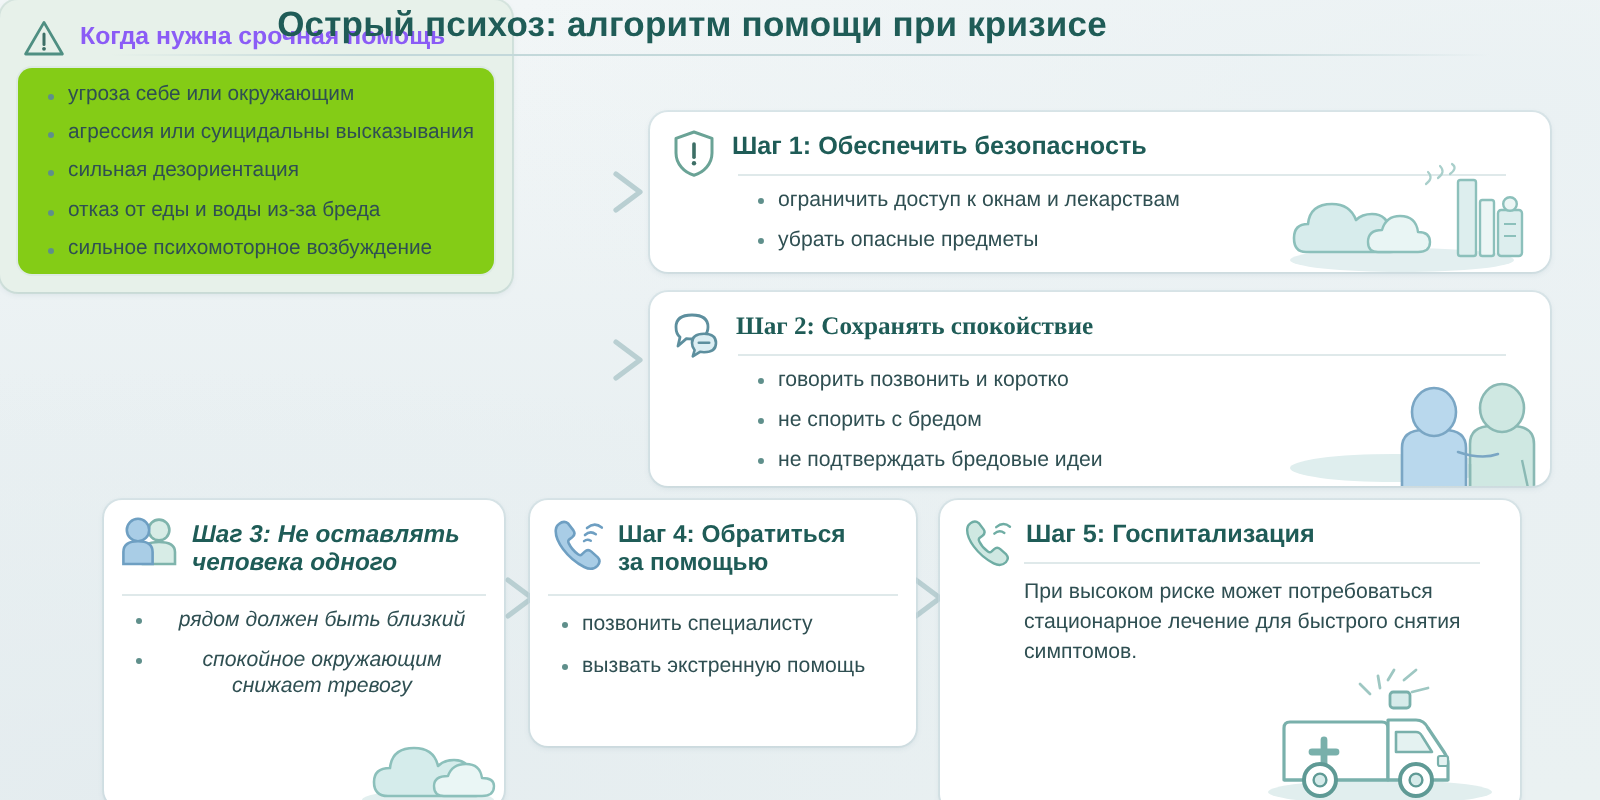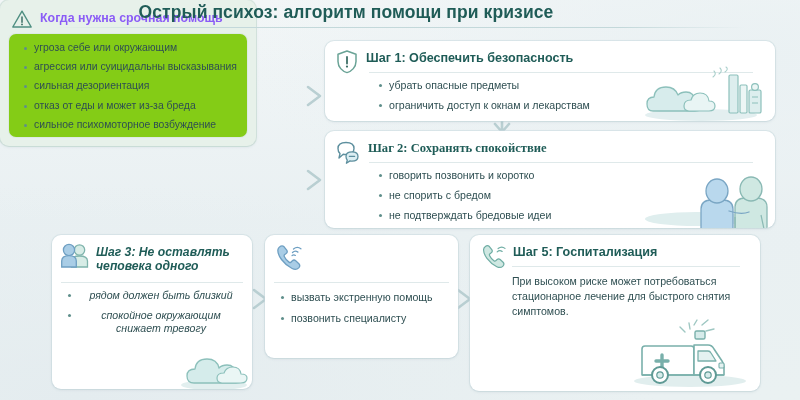--- a/index.html
+++ b/index.html
@@ -31,20 +31,21 @@
     position:absolute;left:55px;top:27px;width:690px;height:1px;
     background:linear-gradient(90deg,rgba(160,195,197,0) 0%,#c3d8da 18%,#c3d8da 82%,rgba(160,195,197,0) 100%);
   }
 
   
   .card{
     position:absolute;
     background:#ffffff;
     border-radius:9px;
     box-shadow:0 1px 3px rgba(70,110,120,.13), 0 0 0 1px rgba(205,222,226,.55);
+    margin-top:15px;
   }
   .card-head{
     display:flex;align-items:flex-start;gap:7px;
   }
   .head-text{
     font-size:12.6px;font-weight:bold;color:#1f5c57;line-height:1.18;
     padding-top:2px;
   }
   .rule{
     height:1px;background:#dfe9ea;
@@ -160,39 +161,39 @@
         <line x1="11" y1="8" x2="11" y2="13.2" stroke="#3d6f66" stroke-width="1.5" stroke-linecap="round"></line>
         <circle cx="11" cy="15.4" r="0.95" fill="#3d6f66"></circle>
       </svg>
       <span class="head-text">Когда нужна срочная помощь</span>
     </div>
     <div id="warn-inner">
       <ul class="bul">
         <li>угроза себе или окружающим</li>
         <li>агрессия или суицидальны высказывания</li>
         <li>сильная дезориентация</li>
-        <li>отказ от еды и может из-за бреда</li>
+        <li>отказ от еды и воды из-за бреда</li>
         <li>сильное психомоторное возбуждение</li>
       </ul>
     </div>
   </div>
 
   <div class="card" id="step1">
     <div class="card-head">
       <svg width="24" height="26" viewBox="0 0 24 26">
         <path d="M12 2 L21 5.2 V12.5 C21 18 16.8 22.3 12 23.6 C7.2 22.3 3 18 3 12.5 V5.2 Z" fill="#ffffff" stroke="#6aa396" stroke-width="1.5" stroke-linejoin="round"></path>
         <line x1="12" y1="8" x2="12" y2="14.6" stroke="#3d6f66" stroke-width="1.8" stroke-linecap="round"></line>
         <circle cx="12" cy="17.6" r="1.1" fill="#3d6f66"></circle>
       </svg>
       <span class="head-text">Шаг 1: Обеспечить безопасность</span>
     </div>
     <div class="rule"></div>
     <ul class="bul">
+      <li>ограничить доступ к окнам и лекарствам</li>
       <li>убрать опасные предметы</li>
-      <li>ограничить доступ к окнам и лекарствам</li>
     </ul>
 
     <svg class="illus" style="right:4px;bottom:-2px;" width="128" height="58" viewBox="0 0 128 58">
       <ellipse cx="58" cy="50" rx="56" ry="6" fill="#e3eff0"></ellipse>
       <rect x="86" y="10" width="9" height="38" rx="1.2" fill="#ddeeee" stroke="#8cc0bb" stroke-width="1.2"></rect>
       <rect x="97" y="20" width="7" height="28" rx="1.2" fill="#ecf6f5" stroke="#8cc0bb" stroke-width="1.2"></rect>
       <rect x="106" y="25" width="12" height="23" rx="1.6" fill="#ddeeee" stroke="#8cc0bb" stroke-width="1.2"></rect>
       <circle cx="112" cy="22" r="3.4" fill="#ecf6f5" stroke="#8cc0bb" stroke-width="1.2"></circle>
       <line x1="109" y1="32" x2="115" y2="32" stroke="#8cc0bb" stroke-width="1"></line>
       <line x1="109" y1="38" x2="115" y2="38" stroke="#8cc0bb" stroke-width="1"></line>
@@ -262,25 +263,29 @@
   </div>
 
   <div class="card" id="step4">
     <div class="card-head">
       <svg width="28" height="28" viewBox="0 0 28 28">
         <path d="M5.5 4 q2.5 -2 4.6 -.2 l2.6 3.4 q1.3 1.9 -.6 3.4 l-1.6 1.2 q-.7 .7 -.1 1.9 q1.5 3.2 4.6 5.4 q1.1 .8 1.9 .1 l1.5 -1.4 q1.6 -1.5 3.3 0 l3.2 2.9 q1.8 2 -.2 4.2 q-2.6 2.6 -6.6 .6 q-6.3 -3.2 -10.6 -9 q-4 -5.4 -3.6 -9.6 q.2 -2 1.6 -2.9 Z" fill="#a9cde6" stroke="#6e9fc2" stroke-width="1.3" stroke-linejoin="round"></path>
         <path d="M18.5 9.5 q2.6 -2.4 5.4 -.4" fill="none" stroke="#6e9fc2" stroke-width="1.3" stroke-linecap="round"></path>
         <path d="M19.5 6 q3.8 -3.2 7.4 -.2" fill="none" stroke="#6e9fc2" stroke-width="1.3" stroke-linecap="round"></path>
         <path d="M18 12.6 q1.6 -1.4 3.4 -.2" fill="none" stroke="#6e9fc2" stroke-width="1.2" stroke-linecap="round"></path>
       </svg>
+      <span class="head-text">
+        <span>Шаг 4: Обратиться</span><br>
+        <span>за помощью</span>
+      </span>
     </div>
     <div class="rule"></div>
     <ul class="bul">
+      <li>позвонить специалисту</li>
       <li>вызвать экстренную помощь</li>
-      <li>позвонить специалисту</li>
     </ul>
   </div>
 
   <div class="card" id="step5">
     <div class="card-head">
       <svg width="26" height="26" viewBox="0 0 28 28">
         <path d="M5.5 4 q2.5 -2 4.6 -.2 l2.6 3.4 q1.3 1.9 -.6 3.4 l-1.6 1.2 q-.7 .7 -.1 1.9 q1.5 3.2 4.6 5.4 q1.1 .8 1.9 .1 l1.5 -1.4 q1.6 -1.5 3.3 0 l3.2 2.9 q1.8 2 -.2 4.2 q-2.6 2.6 -6.6 .6 q-6.3 -3.2 -10.6 -9 q-4 -5.4 -3.6 -9.6 q.2 -2 1.6 -2.9 Z" fill="#cfe8e2" stroke="#6fada4" stroke-width="1.3" stroke-linejoin="round"></path>
         <path d="M18.5 9.5 q2.6 -2.4 5.4 -.4" fill="none" stroke="#6fada4" stroke-width="1.3" stroke-linecap="round"></path>
         <path d="M19.5 6 q3.8 -3.2 7.4 -.2" fill="none" stroke="#6fada4" stroke-width="1.3" stroke-linecap="round"></path>
       </svg>

